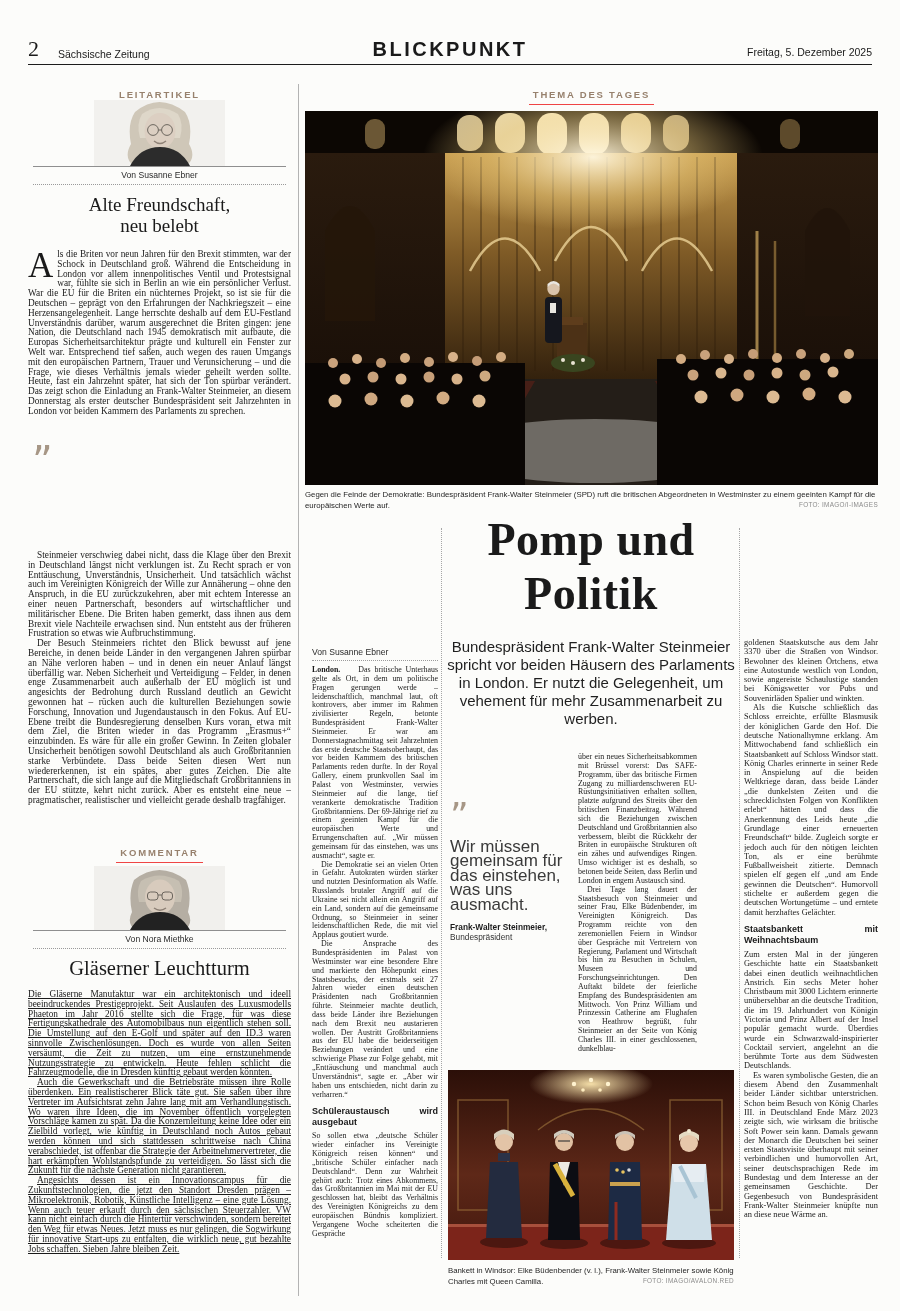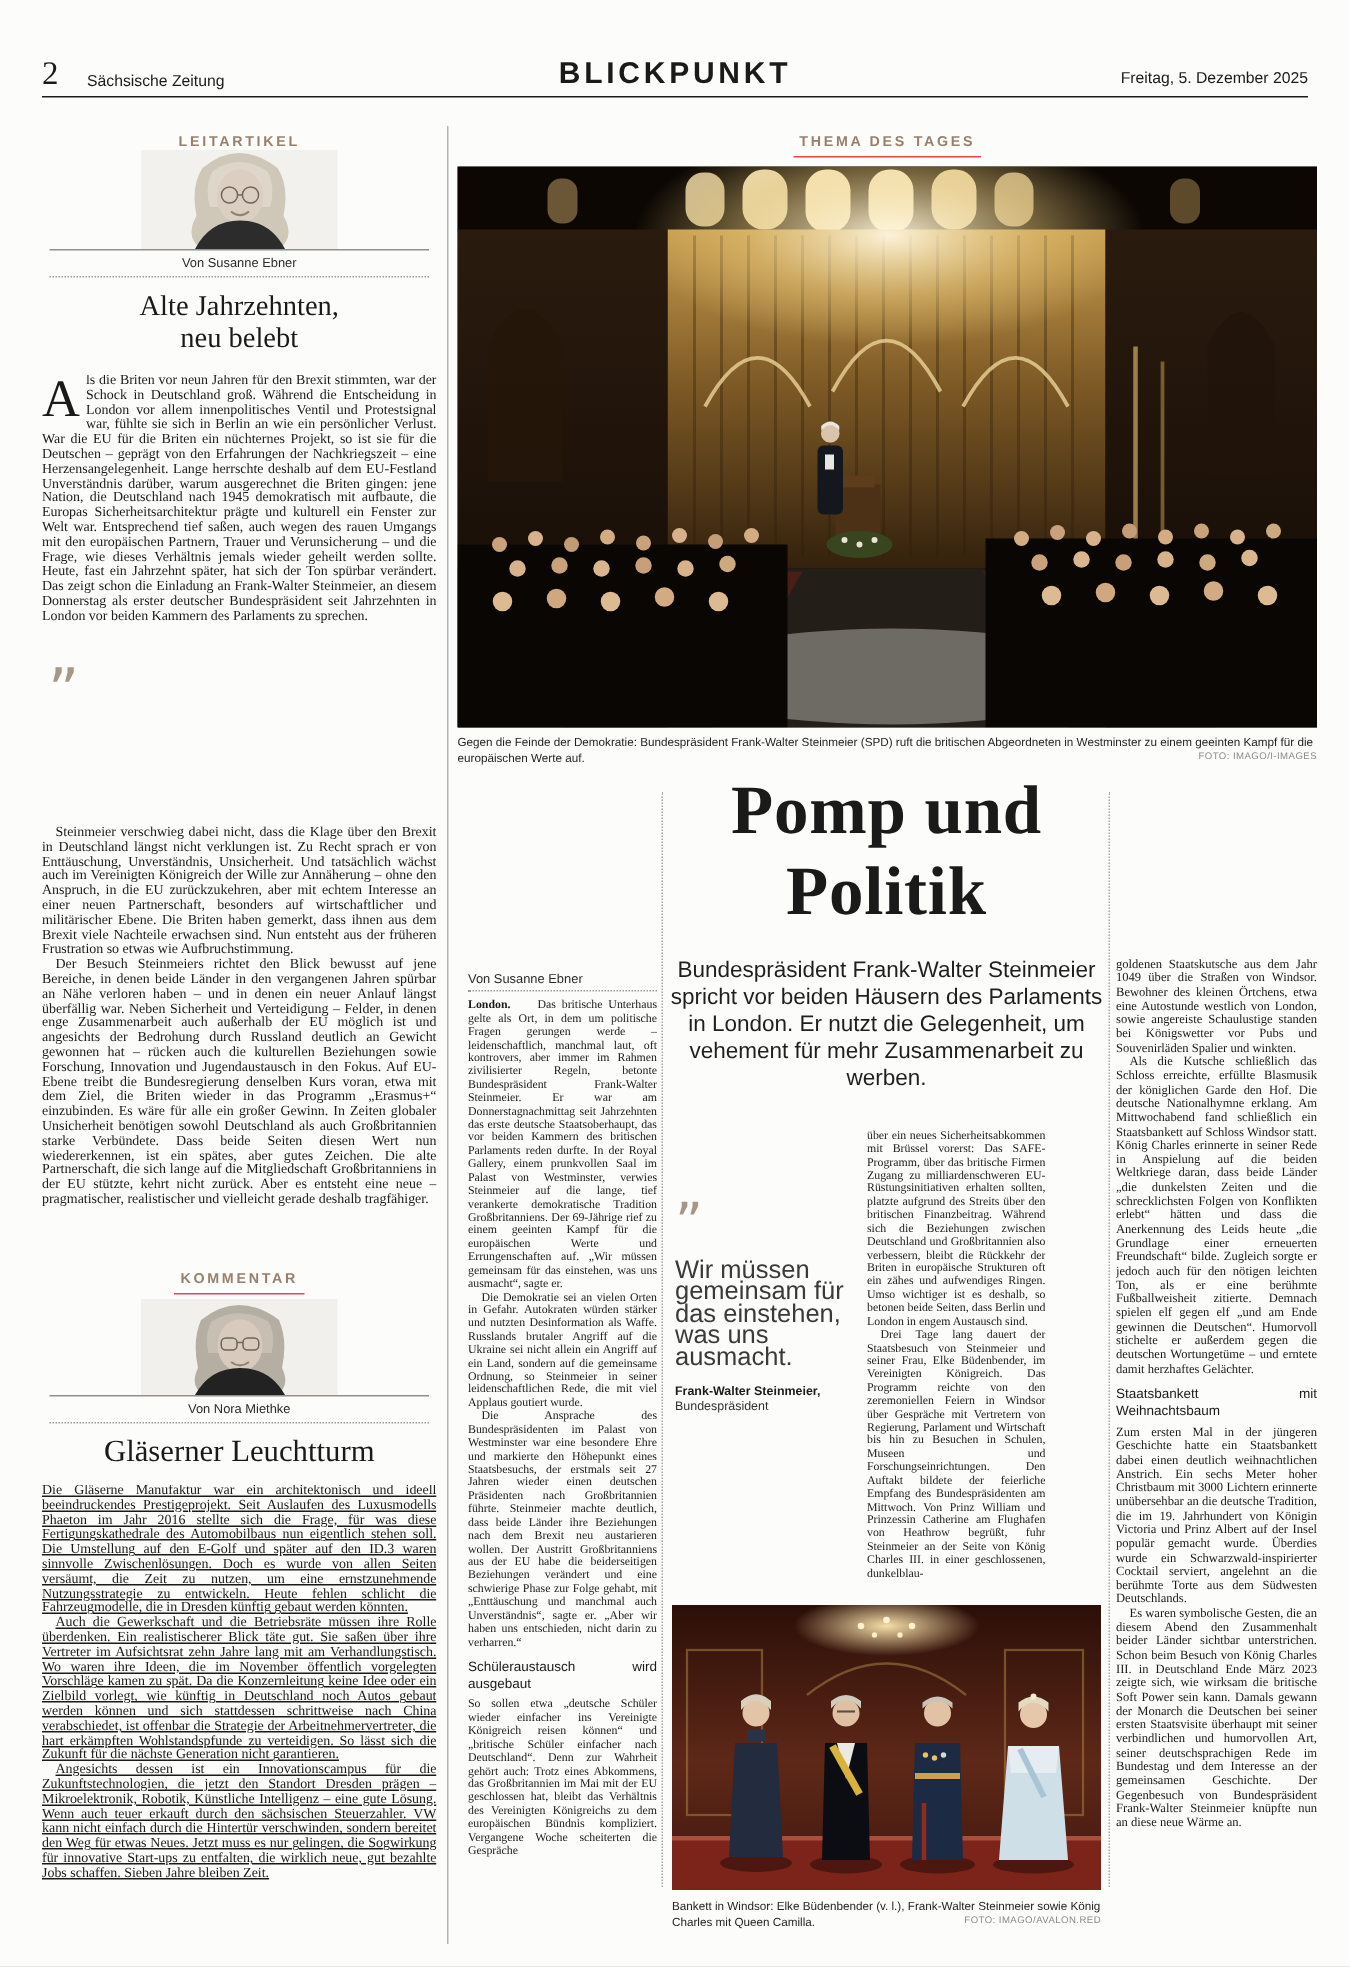--- a/index.html
+++ b/index.html
@@ -32,21 +32,21 @@
   .dropcap{float:left;font-size:35px;line-height:29px;padding:1px 4px 0 0;}
   .qmark{font-family:"DejaVu Sans","Liberation Sans",sans-serif;color:#a79786;line-height:0.55;}
   .pull-ed{font-family:"Liberation Sans",sans-serif;font-size:14.2px;line-height:15.6px;color:#333;}
   
   .big-hl{font-size:46px;line-height:54px;font-weight:bold;text-align:center;letter-spacing:.5px;}
   .standfirst{font-family:"Liberation Sans",sans-serif;font-size:15px;line-height:18px;
               text-align:center;color:#1f1f1f;}
   .body-art{font-size:7.9px;line-height:8.85px;}
   .body-art-w{font-size:8.4px;line-height:9.3px;}
   .lead{font-weight:bold;margin-right:18px;}
-  .subhead{font-family:"Liberation Sans",sans-serif;font-weight:normal;font-size:9px;
+  .subhead{font-family:"Liberation Sans",sans-serif;font-weight:bold;font-size:9px;
            line-height:11px;margin:7px 0 4px 0;text-indent:0;}
   .pull-main{font-family:Liberation Sans, sans-serif;font-size:17px;line-height:14.4px;color:#3a3a3a;}
   .attr-name{font-family:"Liberation Sans",sans-serif;font-size:8.3px;font-weight:bold;}
   .attr-role{font-family:"Liberation Sans",sans-serif;font-size:8.3px;color:#333;}
   .caption{font-family:"Liberation Sans",sans-serif;font-size:7.8px;line-height:10.5px;color:#1f1f1f;}
   .credit{font-family:"Liberation Sans",sans-serif;font-size:6.4px;color:#8a8a8a;letter-spacing:.3px;}
   .photo-frame{overflow:hidden;background:#20150c;}
   .photo-frame svg{display:block;width:100%;height:100%;}
   .portrait{overflow:hidden;background:#f4f4f2;}
   .portrait svg{display:block;width:100%;height:100%;}
@@ -81,21 +81,21 @@
       <line x1="64.4" y1="30" x2="67.6" y2="30" stroke="#6d675f" stroke-width="1"></line>
       <path d="M60 41 Q66 46 72 41" stroke="#8f8277" stroke-width="1.4" fill="none"></path>
       <path d="M36 66 Q46 47 66 47 Q86 47 96 66 Z" fill="#2c2c2c"></path>
     </svg>
   </div>
   <div class="abs solidline" style="left:33px;top:166px;width:253px;"></div>
   <div class="abs center byline" style="left:28px;top:170px;width:263px;">Von Susanne Ebner</div>
   <div class="abs dotline" style="left:33px;top:184px;width:253px;"></div>
 
   <div class="abs" style="left:28px;top:194px;width:263px;">
-    <div class="ed-title">Alte Jahrzehnten,</div>
+    <div class="ed-title">Alte Freundschaft,</div>
     <div class="ed-title">neu belebt</div>
   </div>
 
   <div class="abs jus body-ed" style="left:28px;top:250px;width:263px;height:196px;overflow:hidden;">
     <p><span class="dropcap">A</span><span>ls die Briten vor neun Jahren für den Brexit stimmten, war der Schock in Deutschland groß. Während die Entscheidung in London vor allem innenpolitisches Ventil und Protestsignal war, fühlte sie sich in Berlin an wie ein persönlicher Verlust. War die EU für die Briten ein nüchternes Projekt, so ist sie für die Deutschen – geprägt von den Erfahrungen der Nachkriegszeit – eine Herzensangelegenheit. Lange herrschte deshalb auf dem EU-Festland Unverständnis darüber, warum ausgerechnet die Briten gingen: jene Nation, die Deutschland nach 1945 demokratisch mit aufbaute, die Europas Sicherheitsarchitektur prägte und kulturell ein Fenster zur Welt war. Entsprechend tief saßen, auch wegen des rauen Umgangs mit den europäischen Partnern, Trauer und Verunsicherung – und die Frage, wie dieses Verhältnis jemals wieder geheilt werden sollte. Heute, fast ein Jahrzehnt später, hat sich der Ton spürbar verändert. Das zeigt schon die Einladung an Frank-Walter Steinmeier, an diesem Donnerstag als erster deutscher Bundespräsident seit Jahrzehnten in London vor beiden Kammern des Parlaments zu sprechen.</span></p>
   </div>
 
   <div class="abs" style="left:32px;top:450px;width:255px;">
     <div class="qmark" style="font-size:40px;height:24px;">”</div>
   </div>
@@ -292,21 +292,21 @@
     <div class="attr-name" style="margin-top:10px;">Frank-Walter Steinmeier,</div>
     <div class="attr-role">Bundespräsident</div>
   </div>
 
   <div class="abs jus body-art" style="left:578px;top:753px;width:119px;height:306px;overflow:hidden;">
     <p>über ein neues Sicherheitsabkommen mit Brüssel vorerst: Das SAFE-Programm, über das britische Firmen Zugang zu milliardenschweren EU-Rüstungsinitiativen erhalten sollten, platzte aufgrund des Streits über den britischen Finanzbeitrag. Während sich die Beziehungen zwischen Deutschland und Großbritannien also verbessern, bleibt die Rückkehr der Briten in europäische Strukturen oft ein zähes und aufwendiges Ringen. Umso wichtiger ist es deshalb, so betonen beide Seiten, dass Berlin und London in engem Austausch sind.</p>
     <p class="ind">Drei Tage lang dauert der Staatsbesuch von Steinmeier und seiner Frau, Elke Büdenbender, im Vereinigten Königreich. Das Programm reichte von den zeremoniellen Feiern in Windsor über Gespräche mit Vertretern von Regierung, Parlament und Wirtschaft bis hin zu Besuchen in Schulen, Museen und Forschungseinrichtungen. Den Auftakt bildete der feierliche Empfang des Bundespräsidenten am Mittwoch. Von Prinz William und Prinzessin Catherine am Flughafen von Heathrow begrüßt, fuhr Steinmeier an der Seite von König Charles III. in einer geschlossenen, dunkelblau-</p>
   </div>
 
   <div class="abs jus body-art-w" style="left:744px;top:638px;width:134px;height:652px;overflow:hidden;">
-    <p>goldenen Staatskutsche aus dem Jahr 1049 über die Straßen von Windsor. Bewohner des kleinen Örtchens, etwa eine Autostunde westlich von London, sowie angereiste Schaulustige standen bei Königswetter vor Pubs und Souvenirläden Spalier und winkten.</p>
+    <p>goldenen Staatskutsche aus dem Jahr 3370 über die Straßen von Windsor. Bewohner des kleinen Örtchens, etwa eine Autostunde westlich von London, sowie angereiste Schaulustige standen bei Königswetter vor Pubs und Souvenirläden Spalier und winkten.</p>
     <p class="ind">Als die Kutsche schließlich das Schloss erreichte, erfüllte Blasmusik der königlichen Garde den Hof. Die deutsche Nationalhymne erklang. Am Mittwochabend fand schließlich ein Staatsbankett auf Schloss Windsor statt. König Charles erinnerte in seiner Rede in Anspielung auf die beiden Weltkriege daran, dass beide Länder „die dunkelsten Zeiten und die schrecklichsten Folgen von Konflikten erlebt“ hätten und dass die Anerkennung des Leids heute „die Grundlage einer erneuerten Freundschaft“ bilde. Zugleich sorgte er jedoch auch für den nötigen leichten Ton, als er eine berühmte Fußballweisheit zitierte. Demnach spielen elf gegen elf „und am Ende gewinnen die Deutschen“. Humorvoll stichelte er außerdem gegen die deutschen Wortungetüme – und erntete damit herzhaftes Gelächter.</p>
     <p class="subhead">Staatsbankett mit Weihnachtsbaum</p>
     <p>Zum ersten Mal in der jüngeren Geschichte hatte ein Staatsbankett dabei einen deutlich weihnachtlichen Anstrich. Ein sechs Meter hoher Christbaum mit 3000 Lichtern erinnerte unübersehbar an die deutsche Tradition, die im 19. Jahrhundert von Königin Victoria und Prinz Albert auf der Insel populär gemacht wurde. Überdies wurde ein Schwarzwald-inspirierter Cocktail serviert, angelehnt an die berühmte Torte aus dem Südwesten Deutschlands.</p>
     <p class="ind">Es waren symbolische Gesten, die an diesem Abend den Zusammenhalt beider Länder sichtbar unterstrichen. Schon beim Besuch von König Charles III. in Deutschland Ende März 2023 zeigte sich, wie wirksam die britische Soft Power sein kann. Damals gewann der Monarch die Deutschen bei seiner ersten Staatsvisite überhaupt mit seiner verbindlichen und humorvollen Art, seiner deutschsprachigen Rede im Bundestag und dem Interesse an der gemeinsamen Geschichte. Der Gegenbesuch von Bundespräsident Frank-Walter Steinmeier knüpfte nun an diese neue Wärme an.</p>
   </div>
 
   <div class="abs photo-frame" style="left:448px;top:1070px;width:286px;height:190px;">
     <svg viewBox="0 0 286 190" preserveAspectRatio="none">
       <defs>
         <linearGradient id="roomgrad" x1="0" y1="0" x2="0" y2="1">

